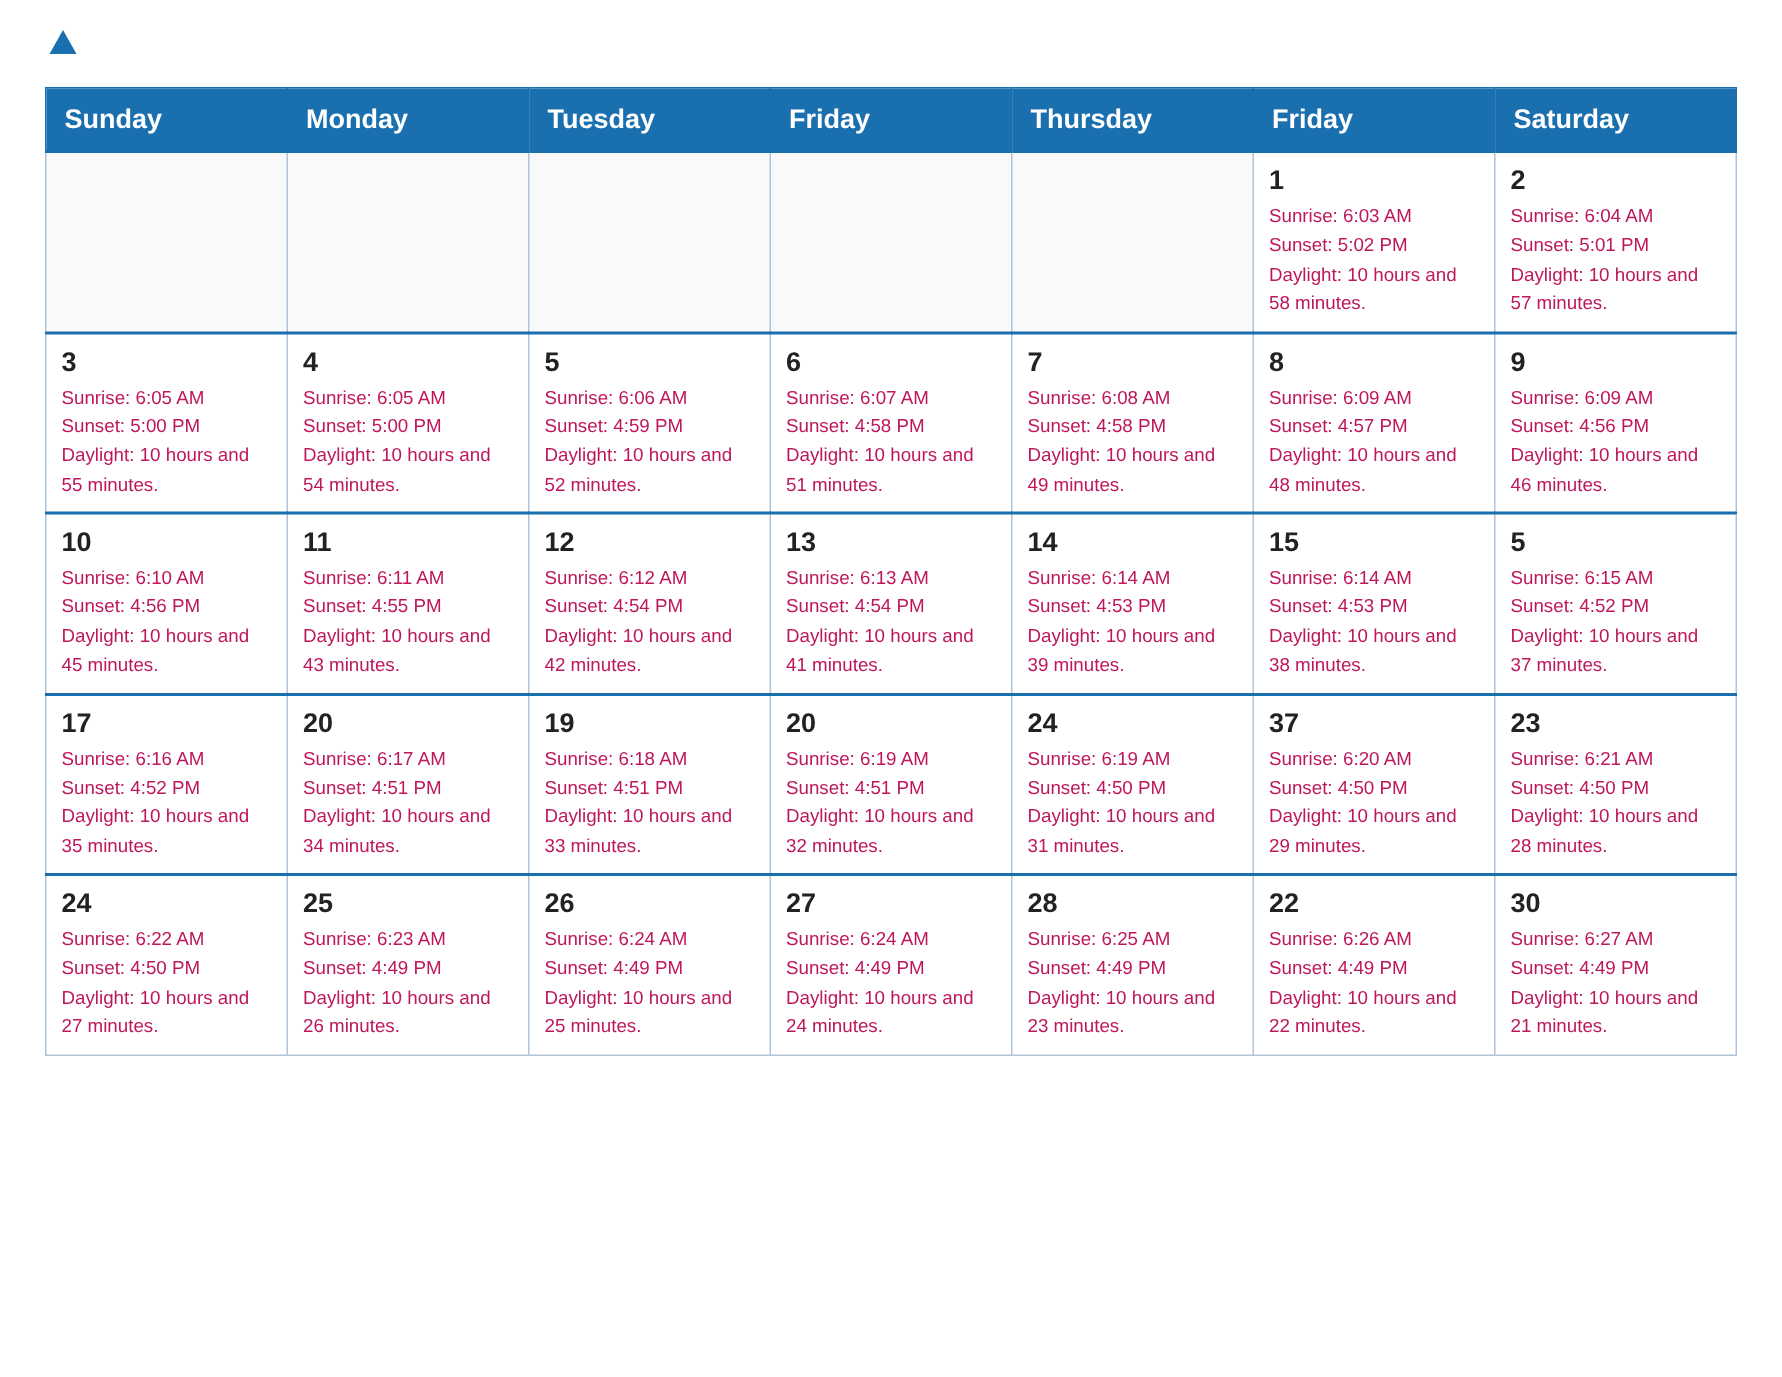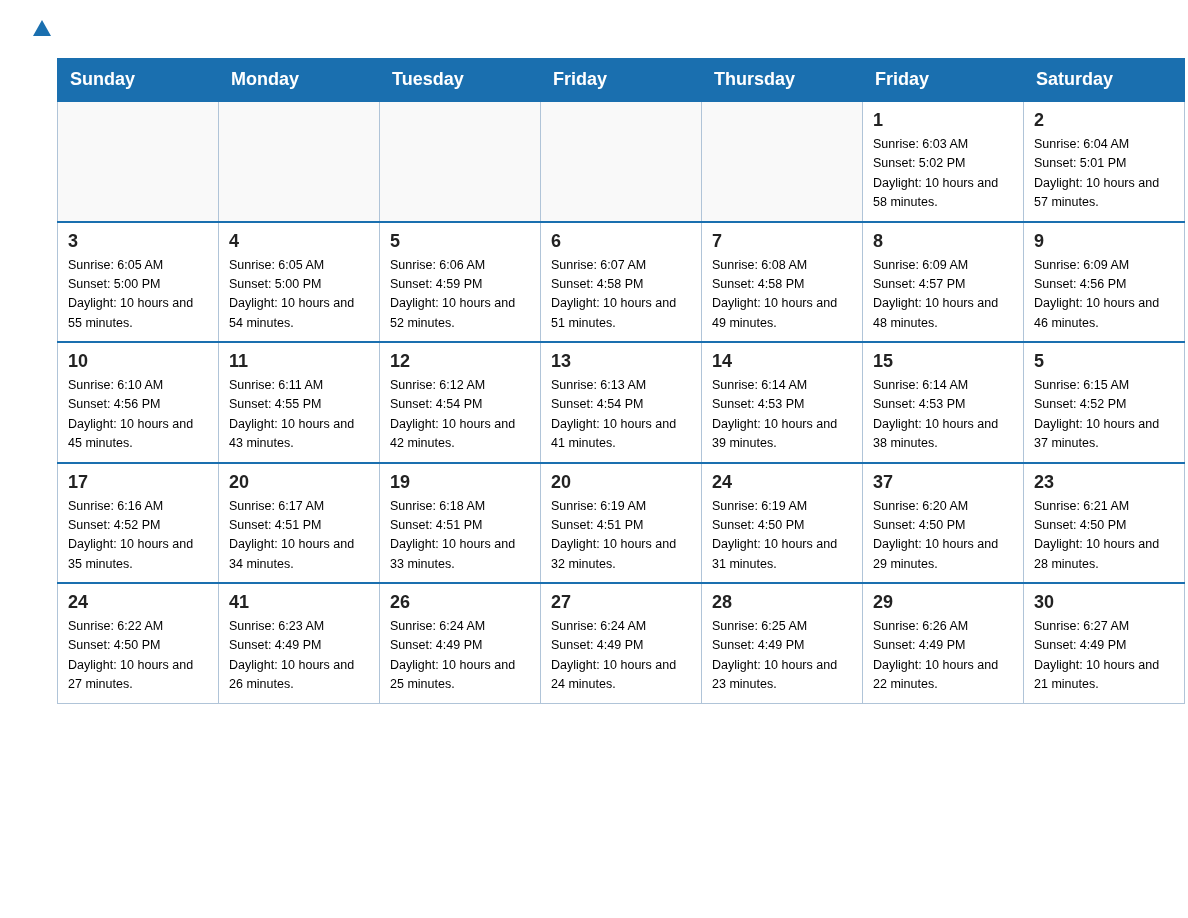--- a/index.html
+++ b/index.html
@@ -40,21 +40,20 @@
       line-height: 1.1;
     }
     .calendar-subtitle {
       font-size: 22px;
       color: #444;
       margin-top: 4px;
     }
     table {
       width: 100%;
       border-collapse: collapse;
-      margin-left: 27px;
     }
     thead tr th {
       background: #1a6faf;
       color: #fff;
       font-size: 18px;
       font-weight: bold;
       padding: 10px 12px;
       text-align: left;
       border: 1px solid #1a6faf;
     }
@@ -73,21 +72,21 @@
     }
     tbody tr td .day-number {
       font-size: 18px;
       font-weight: bold;
       color: #222;
       display: block;
       margin-bottom: 4px;
     }
     tbody tr td .day-info {
       font-size: 12.5px;
-      color: #000000;
+      color: #be185d;
       line-height: 1.55;
     }
     tbody tr.week-row {
       border-top: 2px solid #1a6faf;
     }
     .empty-cell {
       background: #f9f9f9;
     }
   </style>
 </head>
@@ -228,37 +227,37 @@
           <span class="day-number">23</span>
           <div class="day-info">Sunrise: 6:21 AM<br>Sunset: 4:50 PM<br>Daylight: 10 hours and 28 minutes.</div>
         </td>
       </tr>
       <tr class="week-row">
         <td>
           <span class="day-number">24</span>
           <div class="day-info">Sunrise: 6:22 AM<br>Sunset: 4:50 PM<br>Daylight: 10 hours and 27 minutes.</div>
         </td>
         <td>
-          <span class="day-number">41</span>
+          <span class="day-number">25</span>
           <div class="day-info">Sunrise: 6:23 AM<br>Sunset: 4:49 PM<br>Daylight: 10 hours and 26 minutes.</div>
         </td>
         <td>
           <span class="day-number">26</span>
           <div class="day-info">Sunrise: 6:24 AM<br>Sunset: 4:49 PM<br>Daylight: 10 hours and 25 minutes.</div>
         </td>
         <td>
           <span class="day-number">27</span>
           <div class="day-info">Sunrise: 6:24 AM<br>Sunset: 4:49 PM<br>Daylight: 10 hours and 24 minutes.</div>
         </td>
         <td>
           <span class="day-number">28</span>
           <div class="day-info">Sunrise: 6:25 AM<br>Sunset: 4:49 PM<br>Daylight: 10 hours and 23 minutes.</div>
         </td>
         <td>
-          <span class="day-number">29</span>
+          <span class="day-number">22</span>
           <div class="day-info">Sunrise: 6:26 AM<br>Sunset: 4:49 PM<br>Daylight: 10 hours and 22 minutes.</div>
         </td>
         <td>
           <span class="day-number">30</span>
           <div class="day-info">Sunrise: 6:27 AM<br>Sunset: 4:49 PM<br>Daylight: 10 hours and 21 minutes.</div>
         </td>
       </tr>
     </tbody>
 </table>
 

